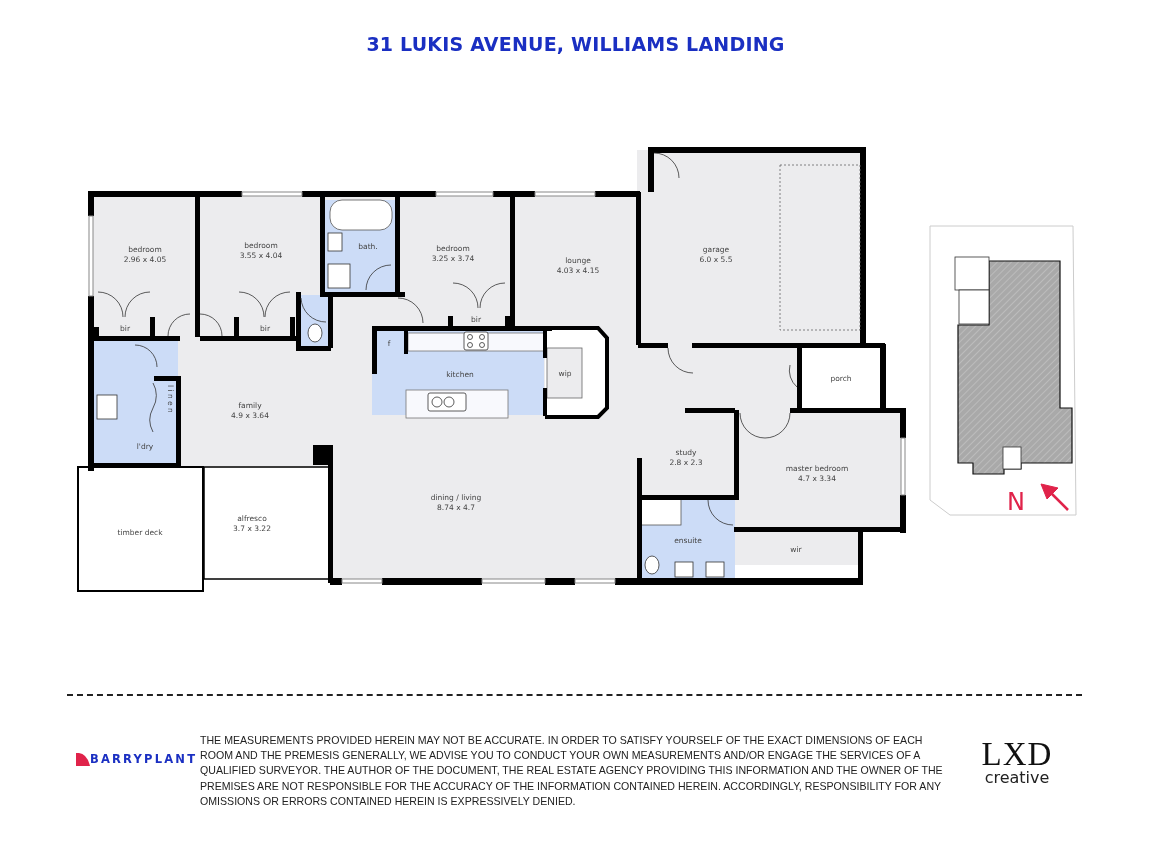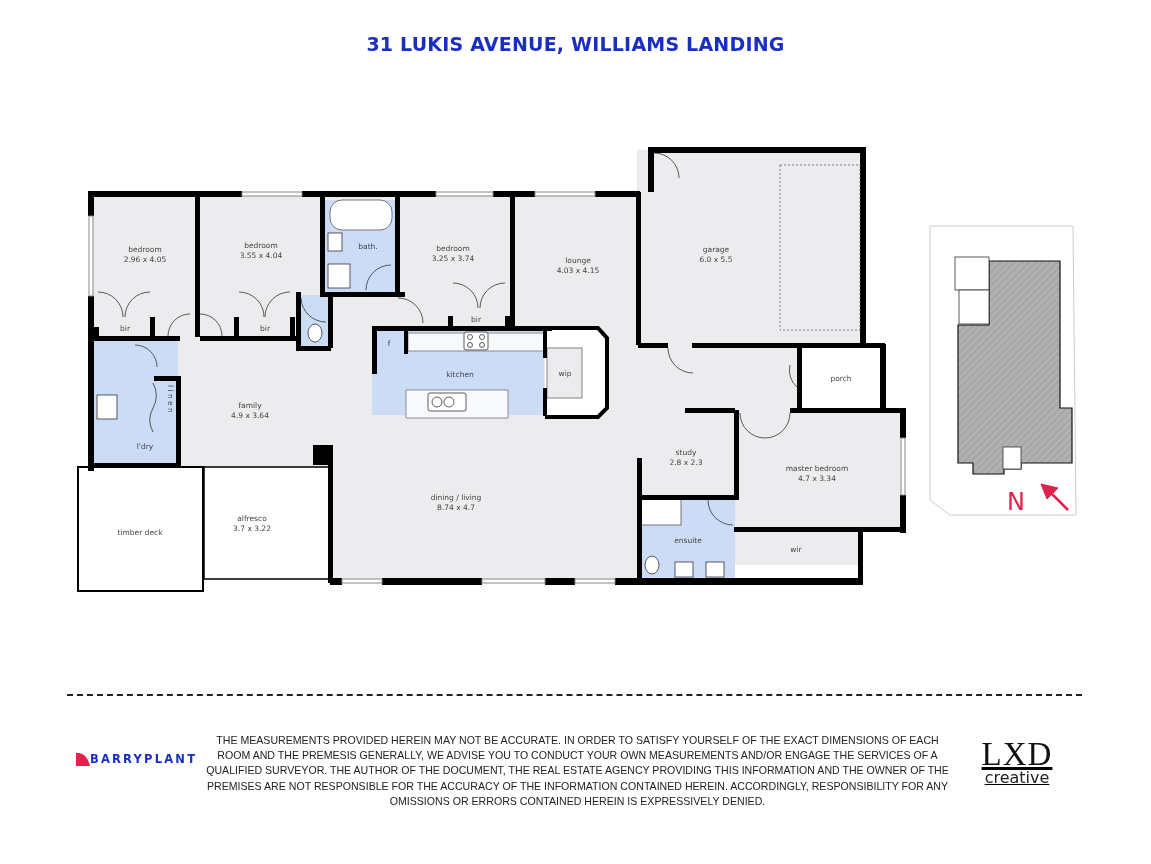--- a/index.html
+++ b/index.html
@@ -3,22 +3,22 @@
 <meta charset="utf-8">
 <style>
   html, body { margin:0; padding:0; background:#ffffff; }
   body { width:1151px; height:864px; position:relative; overflow:hidden; font-family:"Liberation Sans", sans-serif; }
   .title { position:absolute; left:0; top:33px; width:1151px; text-align:center; font-family:"DejaVu Sans", sans-serif; font-weight:bold; font-size:19px; color:#1a2fc2; letter-spacing:0.2px; }
   .plan { position:absolute; left:0; top:0; width:1151px; height:864px; }
   .lbl { font-family:"DejaVu Sans", sans-serif; font-size:7.5px; fill:#444; text-anchor:middle; }
   .rule { position:absolute; left:67px; top:694px; width:1015px; height:0; border-top:2px dashed #222; }
   .brand { position:absolute; left:76px; top:752px; display:flex; align-items:center; gap:0; }
   .brand-text { font-family:"DejaVu Sans", sans-serif; font-weight:bold; font-size:11.5px; color:#1a2fc2; letter-spacing:2.2px; }
-  .disclaimer { position:absolute; left:200px; top:733px; width:755px; text-align:center; font-family:"Liberation Sans", sans-serif; font-size:10.6px; line-height:15.2px; color:#222; text-transform:uppercase; }
-  .lxd { position:absolute; left:972px; top:738px; width:90px; text-align:center;text-decoration:underline; }
+  .disclaimer { position:absolute; left:200px; top:733px; width:755px; text-align:left; font-family:"Liberation Sans", sans-serif; font-size:10.6px; line-height:15.2px; color:#222; text-transform:uppercase; }
+  .lxd { position:absolute; left:972px; top:738px; width:90px; text-align:center; }
   .lxd-main { font-family:"Liberation Serif", serif; font-size:33px; line-height:32px; color:#111; letter-spacing:1px; }
   .lxd-sub { font-family:"DejaVu Sans", sans-serif; font-size:16px; color:#222; margin-top:-2px; }
 </style>
 </head>
 <body>
 
 <div class="title">31 LUKIS AVENUE, WILLIAMS LANDING</div>
 
 <svg class="plan" viewBox="0 0 1151 864" xmlns="http://www.w3.org/2000/svg">
   <defs>

